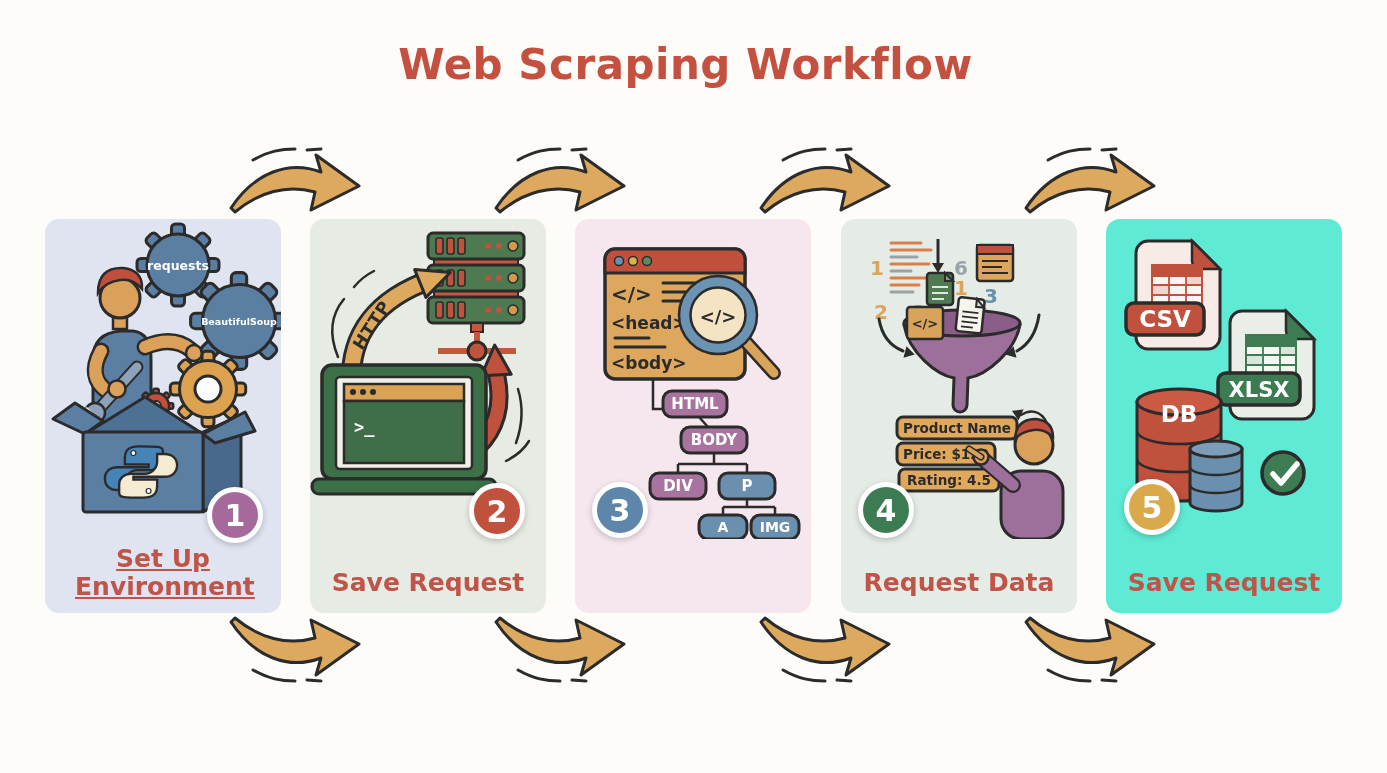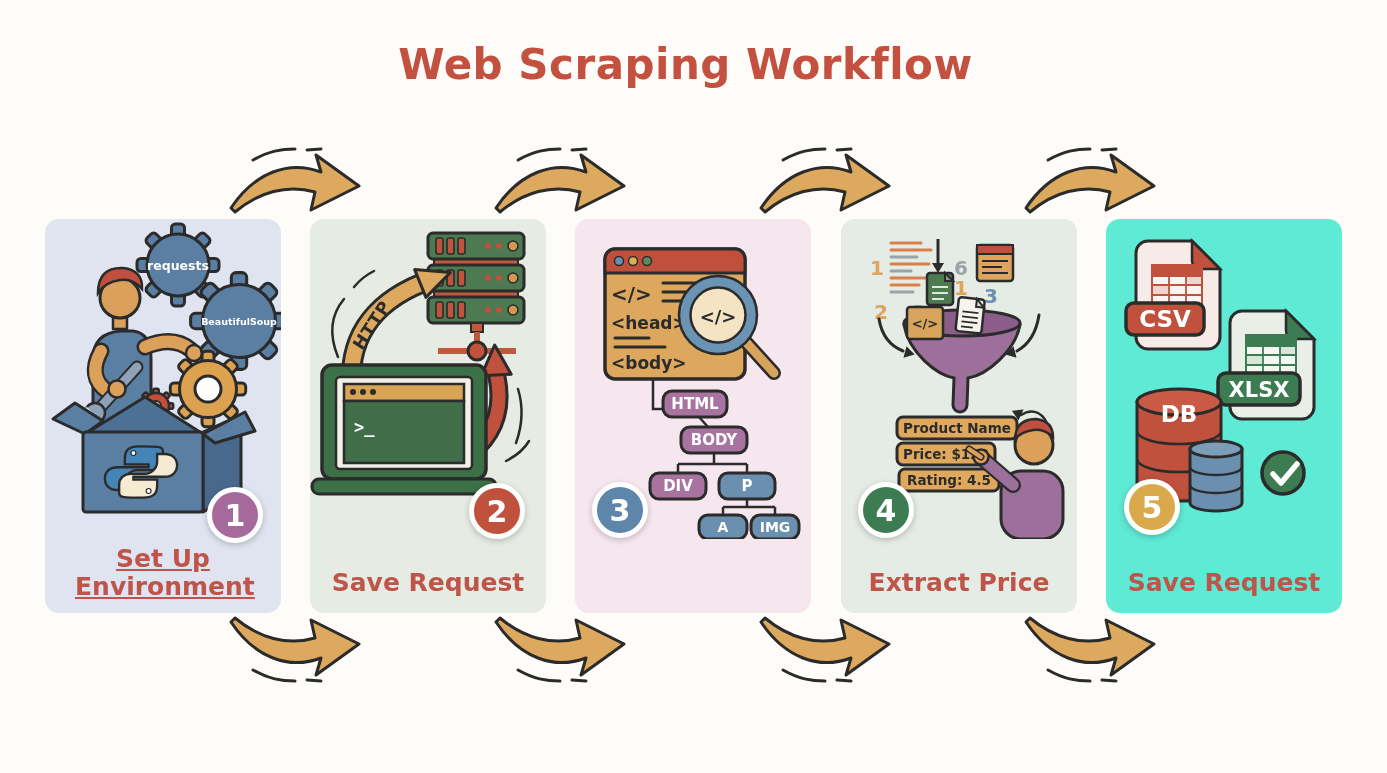--- a/index.html
+++ b/index.html
@@ -336,21 +336,21 @@
         <path d="M172,266 Q156,252 143,241" fill="none" stroke="#2b2b2b" stroke-width="16" stroke-linecap="round"></path>
         <path d="M172,266 Q156,252 143,241" fill="none" stroke="#9d6f9b" stroke-width="11.5" stroke-linecap="round"></path>
         <circle cx="193" cy="226" r="19" fill="#dba05a" stroke="#2b2b2b" stroke-width="3"></circle>
         <path d="M174,220 Q175,200 195,200 Q212,202 212,218 Q203,209 192,211 Q180,213 174,220 Z" fill="#c14f3e" stroke="#2b2b2b" stroke-width="2.5"></path>
         <circle cx="140" cy="238" r="7.5" fill="#dba05a" stroke="#2b2b2b" stroke-width="2.5"></circle>
         <path d="M140,238 L128,230" stroke="#2b2b2b" stroke-width="7" stroke-linecap="round"></path>
         <path d="M140,238 L128,230" stroke="#dba05a" stroke-width="4" stroke-linecap="round"></path>
       </g>
     </svg>
     <div class="badge b4" style="left:17px;top:263px">4</div>
-    <div class="card-label">Extract Price</div>
+    <div class="card-label">Request Data</div>
   </div>
 
   <div class="card c5">
     <svg class="illu" viewBox="0 0 236 320">
 
       <g transform="translate(30,22)">
         <path d="M12,0 H56 L84,28 V96 a12,12 0 0 1 -12,12 H12 A12,12 0 0 1 0,96 V12 A12,12 0 0 1 12,0 Z" fill="#f7ebe8" stroke="#2b2b2b" stroke-width="3"></path>
         <path d="M56,0 L84,28 H64 a8,8 0 0 1 -8,-8 Z" fill="#c0513d" stroke="#2b2b2b" stroke-width="2.5"></path>
         <g transform="translate(16,24)">
           <rect x="0" y="0" width="50" height="11" fill="#c0513d"></rect>

